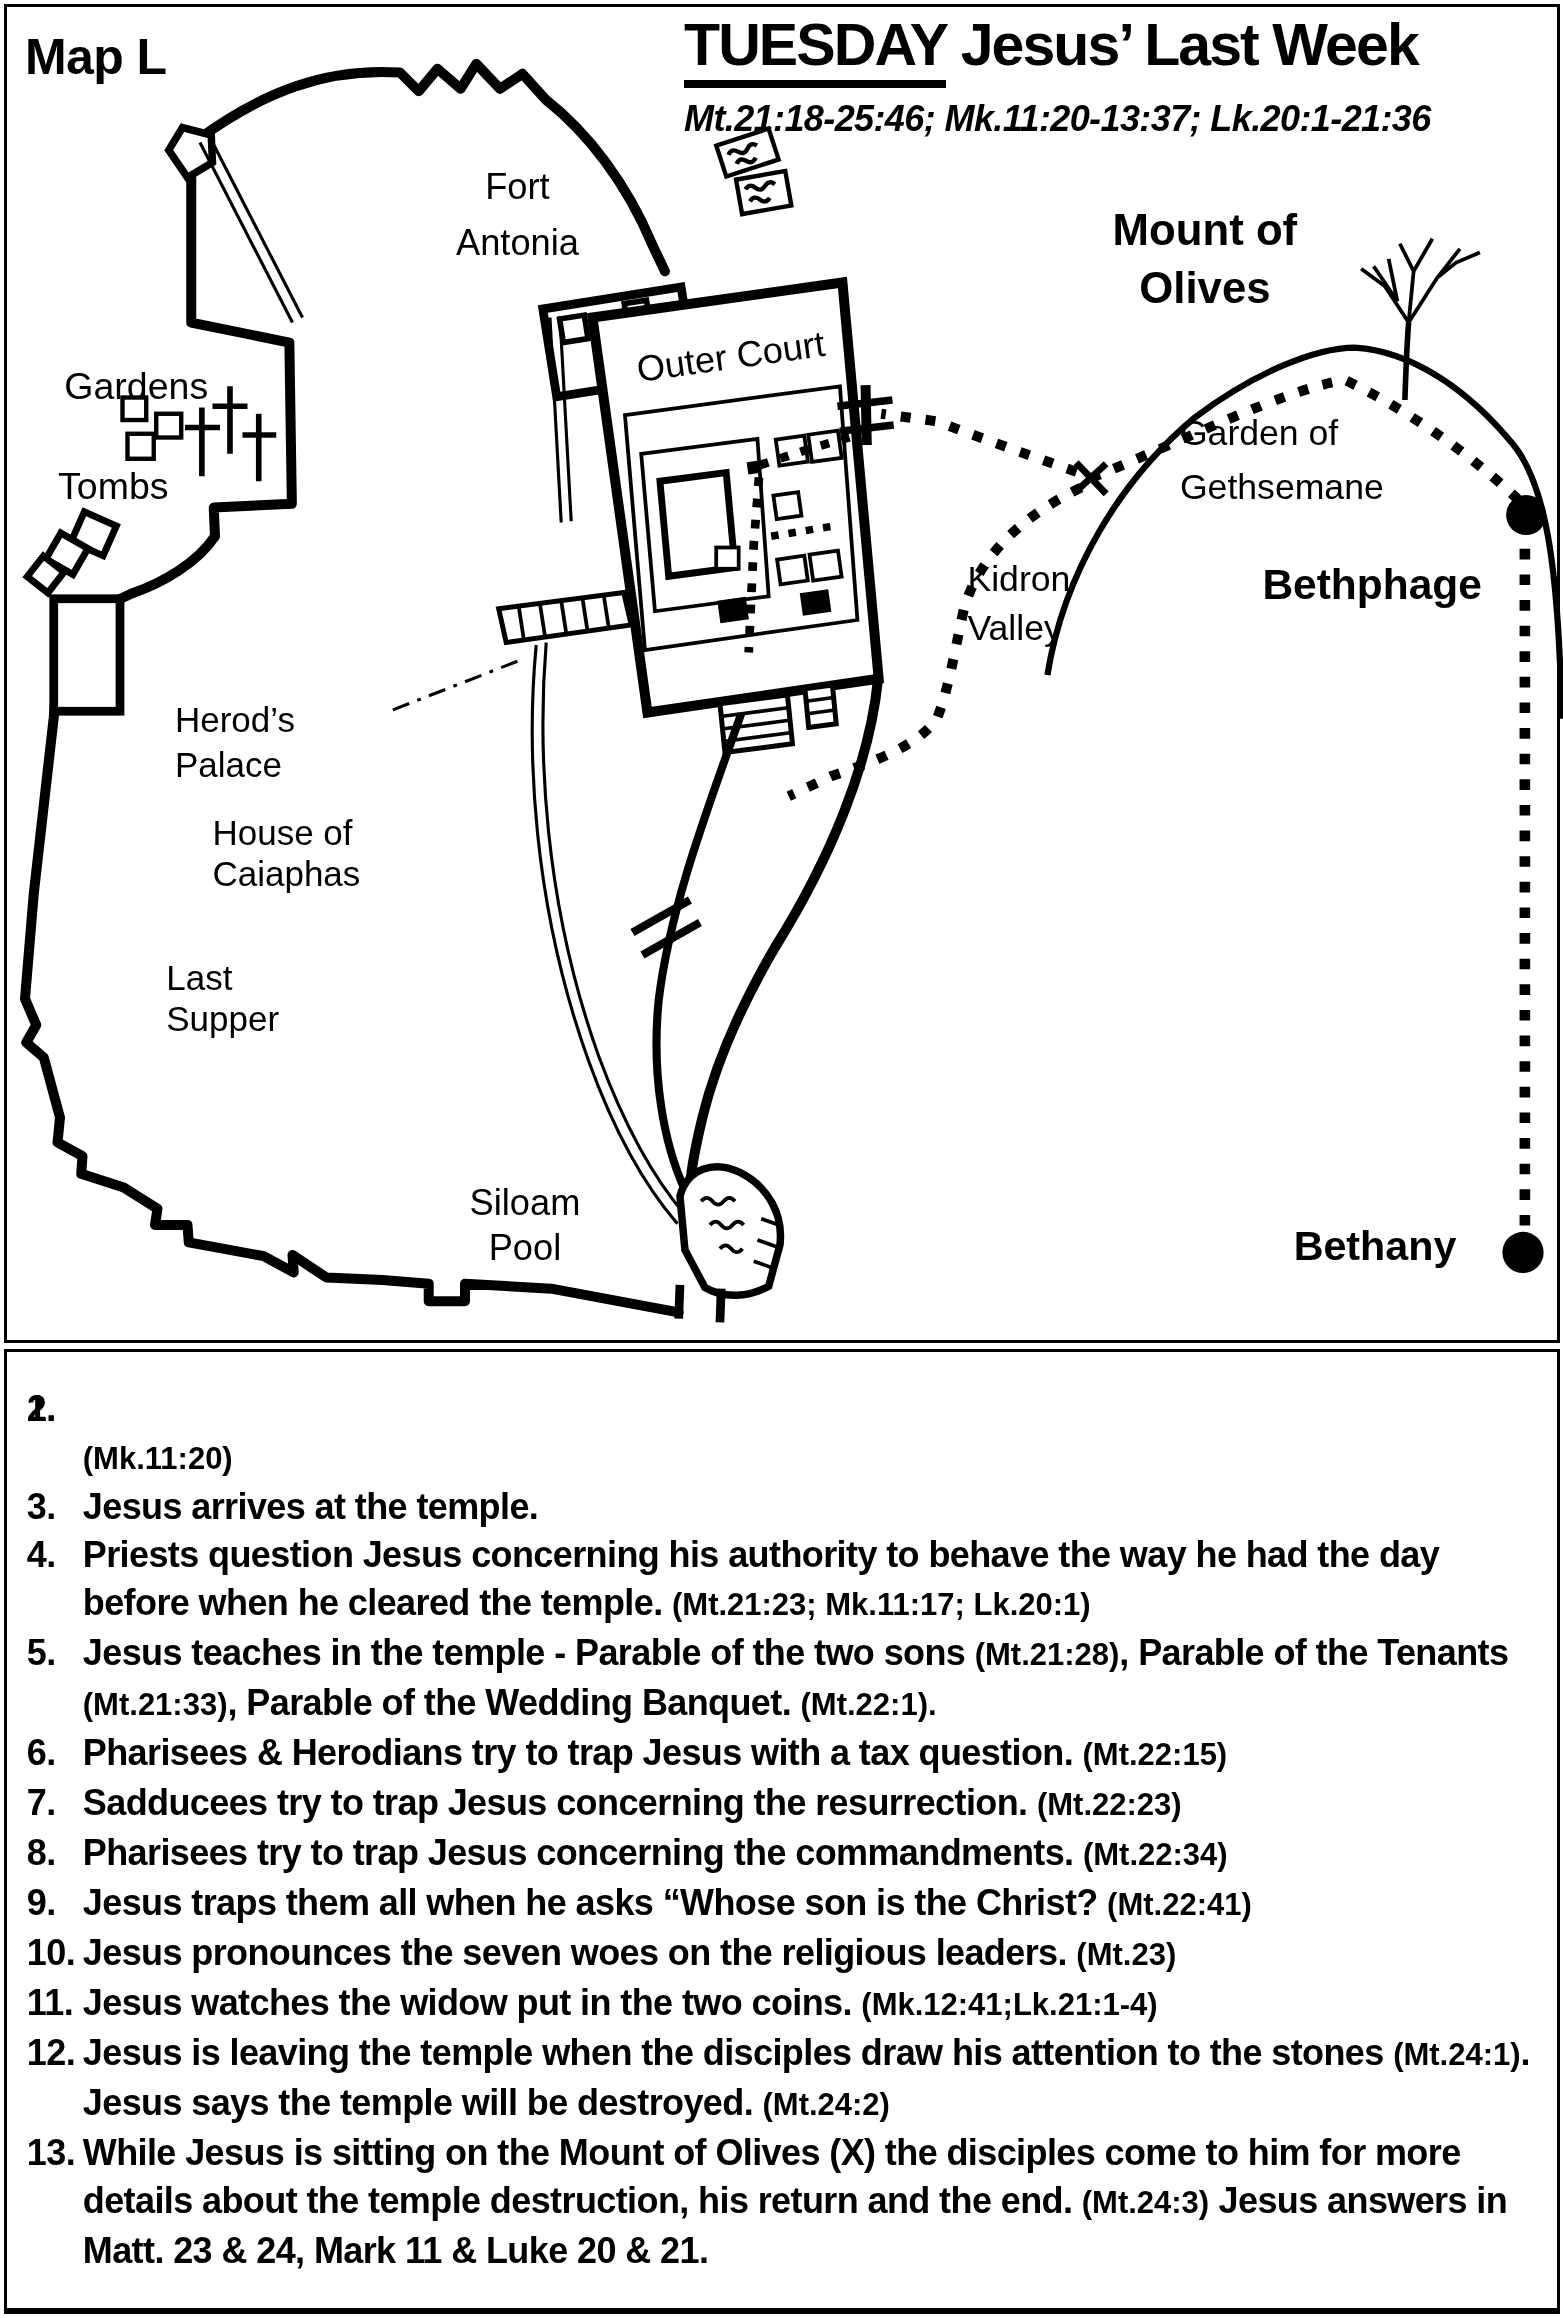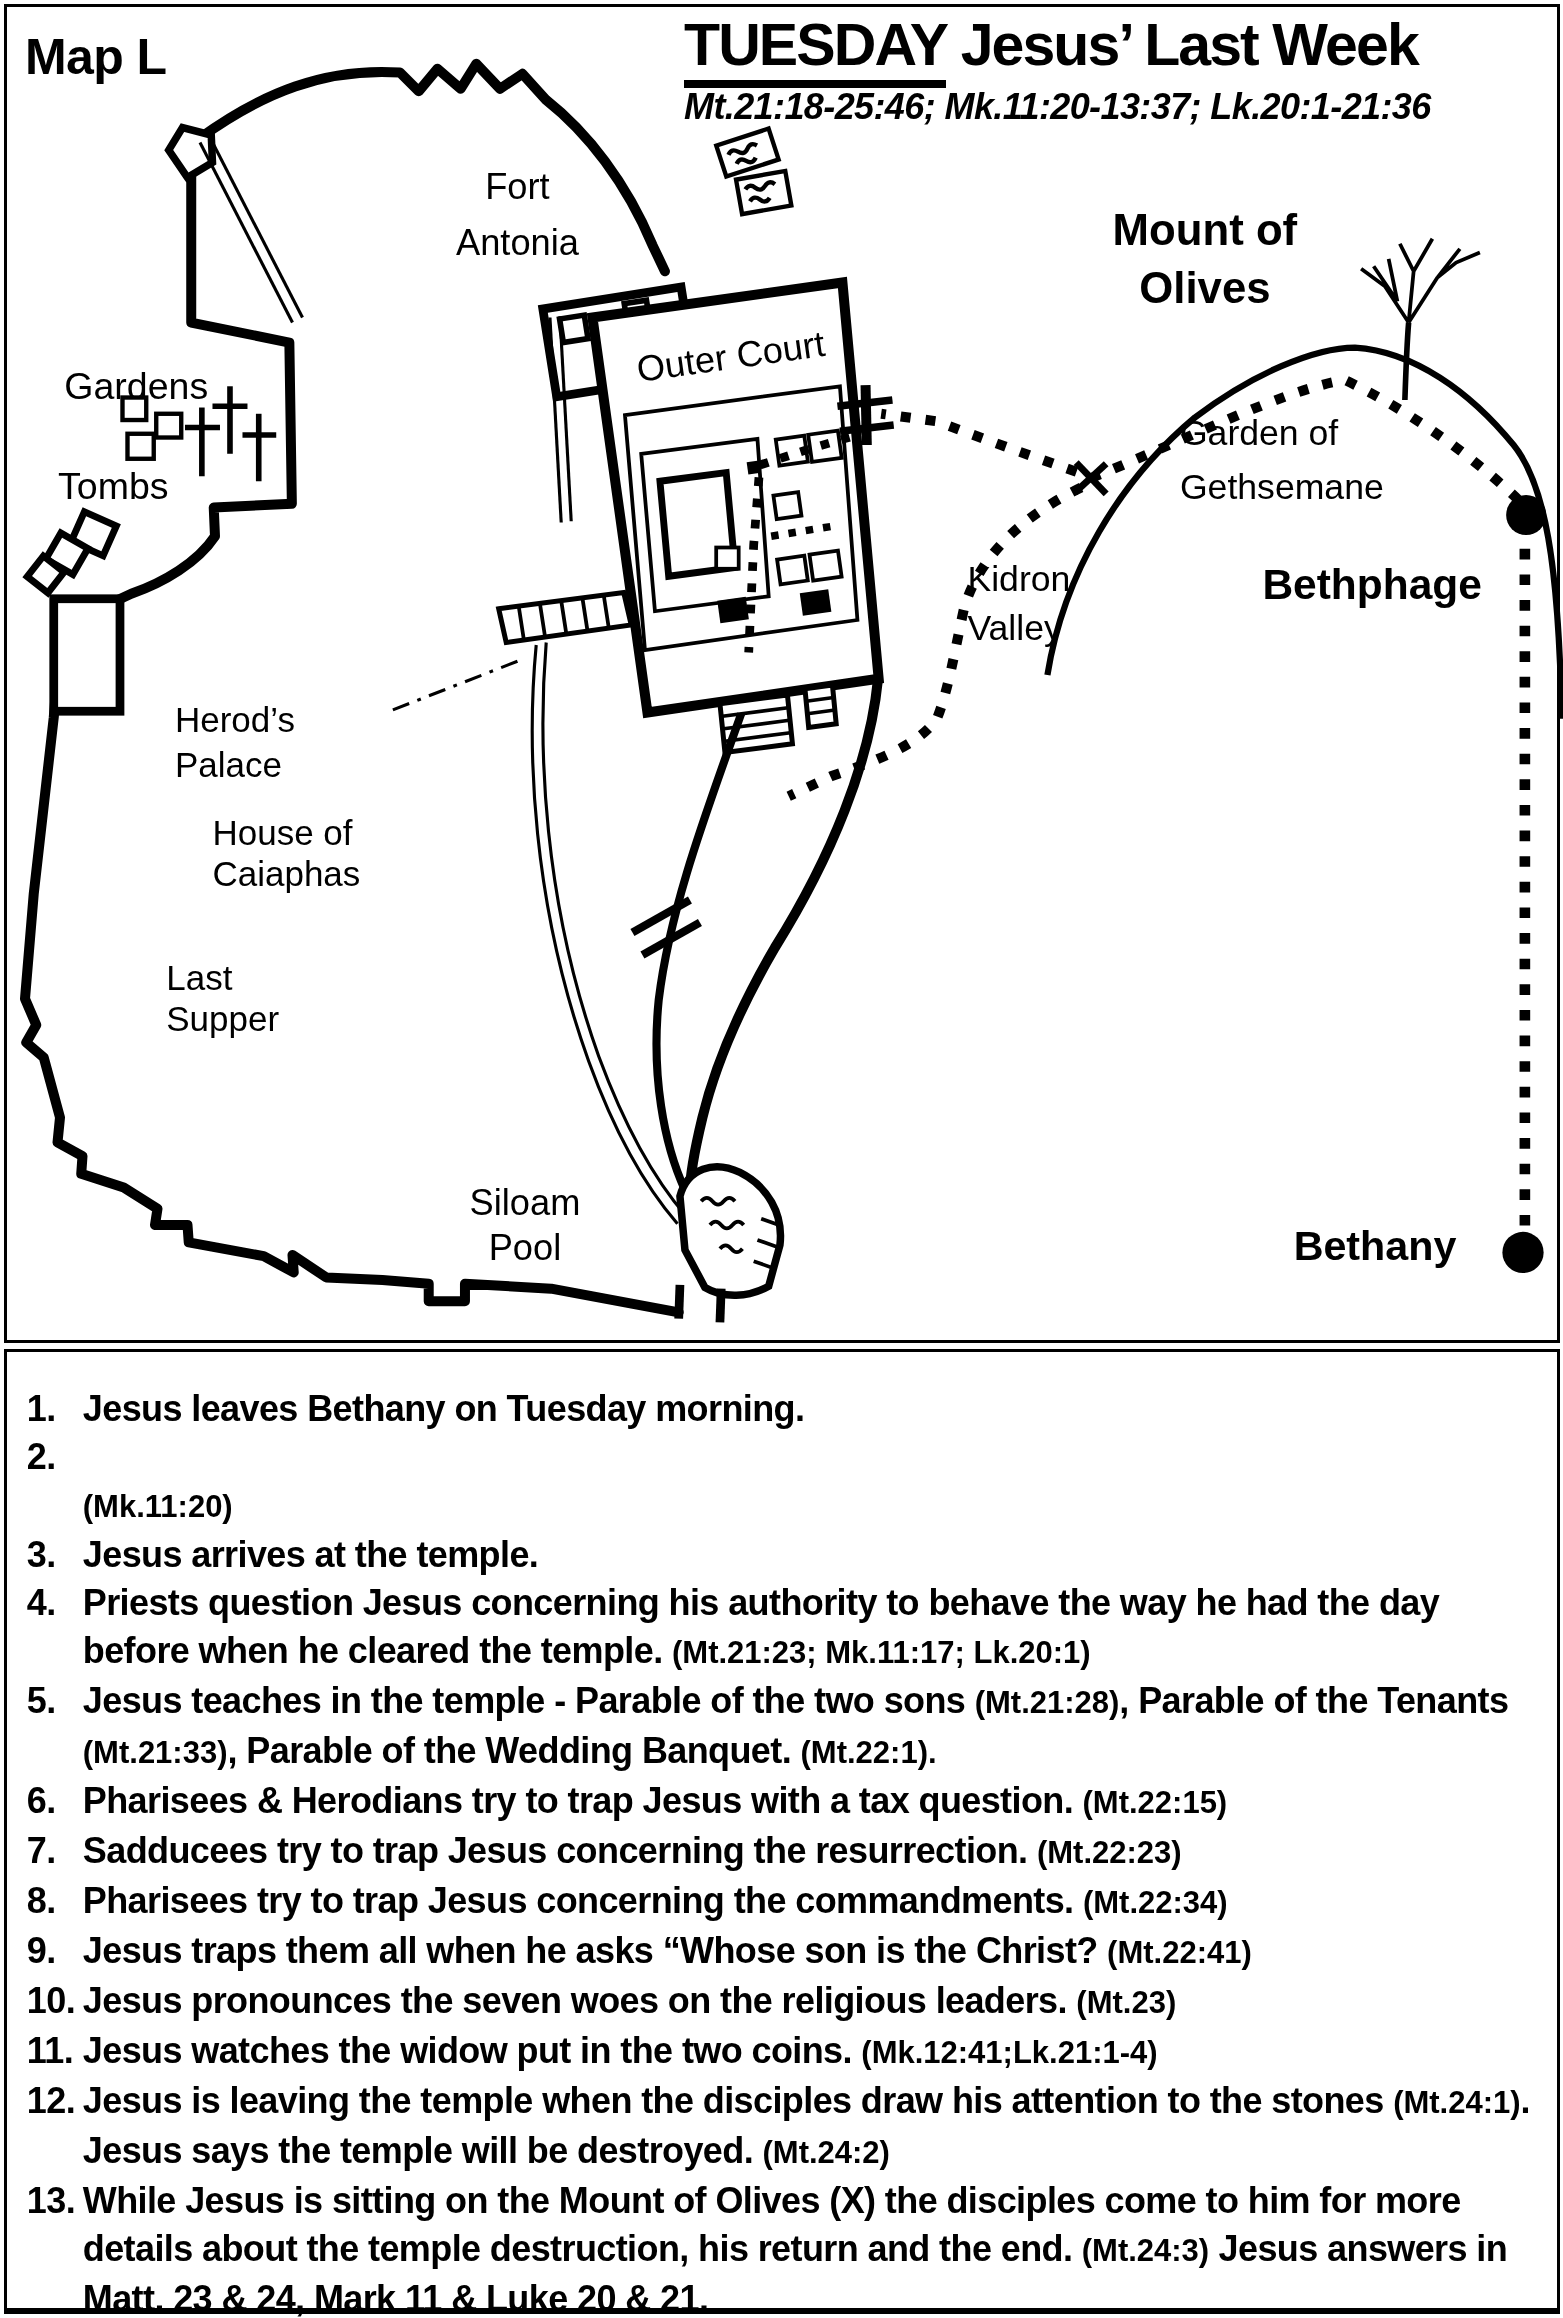--- a/index.html
+++ b/index.html
@@ -11,21 +11,21 @@
   #map-panel  { left:3.8px; top:3.8px;    width:1556px; height:1339px; }
   #list-panel { left:3.8px; top:1349px; width:1556px; height:965px; border-bottom-width:6.3px; }
   #map-svg { position:absolute; left:0; top:0; }
   #map-svg text { font-family:"Liberation Sans", sans-serif; fill:#000; }
 
   #map-l { position:absolute; left:25px; top:27.5px; font-size:50px; font-weight:bold; letter-spacing:-0.6px; }
 
   #title-block { position:absolute; left:684px; top:11.3px; width:841px; }
   .title-line { font-size:59px; font-weight:bold; letter-spacing:-1.9px; white-space:nowrap; }
   .title-line .day { border-bottom:8.8px solid #000; padding-bottom:1.3px; }
-  .title-refs { font-size:36px; font-weight:bold; font-style:italic; letter-spacing:-0.6px; margin-top:7px; white-space:nowrap; }
+  .title-refs { font-size:36px; font-weight:bold; font-style:italic; letter-spacing:-0.6px; margin-top:19px; white-space:nowrap; }
 
   #events { position:absolute; left:0; top:0; width:100%; box-sizing:border-box; padding:32.5px 19px 0 15px; }
   .event { position:relative; padding-left:61px; font-size:36px; font-weight:bold; letter-spacing:-0.6px; line-height:48px; }
   .event .num { position:absolute; left:5px; top:0; }
   .event .r { font-weight:700; font-size:31px; letter-spacing:0px; }
 </style>
 </head>
 <body>
 
 <div class="page">
@@ -177,21 +177,21 @@
         <text x="340" y="1352" font-size="56" text-anchor="start"><tspan x="340" dy="0">House of</tspan><tspan x="340" dy="66">Caiaphas</tspan></text>
         <text x="266" y="1584" font-size="56" text-anchor="start"><tspan x="266" dy="0">Last</tspan><tspan x="266" dy="66">Supper</tspan></text>
         <text x="840" y="1944" font-size="58" text-anchor="middle"><tspan x="840" dy="0">Siloam</tspan><tspan x="840" dy="72">Pool</tspan></text>
         <text x="2070" y="2016" font-size="66" text-anchor="start" font-weight="bold"><tspan x="2070" dy="0">Bethany</tspan></text>
       </g>
   </svg>
 
   <div id="map-panel" class="panel"></div>
   <div id="list-panel" class="panel">
     <div id="events">
-        <div class="event"><span class="num">1.</span><span class="b">Jesus leaves Bethany on Tuesday morning.</span></div>
+        <div class="event"><span class="num">1.</span></div>
         <div class="event"><span class="num">2.</span><br><span class="r">(Mk.11:20)</span></div>
         <div class="event"><span class="num">3.</span><span class="b">Jesus arrives at the temple.</span></div>
         <div class="event"><span class="num">4.</span><span class="b">Priests question Jesus concerning his authority to behave the way he had the day before when he cleared the temple. </span><span class="r">(Mt.21:23; Mk.11:17; Lk.20:1)</span></div>
         <div class="event"><span class="num">5.</span><span class="b">Jesus teaches in the temple - Parable of the two sons </span><span class="r">(Mt.21:28)</span><span class="b">, Parable of the Tenants </span><span class="r">(Mt.21:33)</span><span class="b">, Parable of the Wedding Banquet. </span><span class="r">(Mt.22:1).</span></div>
         <div class="event"><span class="num">6.</span><span class="b">Pharisees &amp; Herodians try to trap Jesus with a tax question. </span><span class="r">(Mt.22:15)</span></div>
         <div class="event"><span class="num">7.</span><span class="b">Sadducees try to trap Jesus concerning the resurrection. </span><span class="r">(Mt.22:23)</span></div>
         <div class="event"><span class="num">8.</span><span class="b">Pharisees try to trap Jesus concerning the commandments. </span><span class="r">(Mt.22:34)</span></div>
         <div class="event"><span class="num">9.</span><span class="b">Jesus traps them all when he asks “Whose son is the Christ? </span><span class="r">(Mt.22:41)</span></div>
         <div class="event"><span class="num">10.</span><span class="b">Jesus pronounces the seven woes on the religious leaders. </span><span class="r">(Mt.23)</span></div>
         <div class="event"><span class="num">11.</span><span class="b"> Jesus watches the widow put in the two coins. </span><span class="r">(Mk.12:41;Lk.21:1-4)</span></div>

